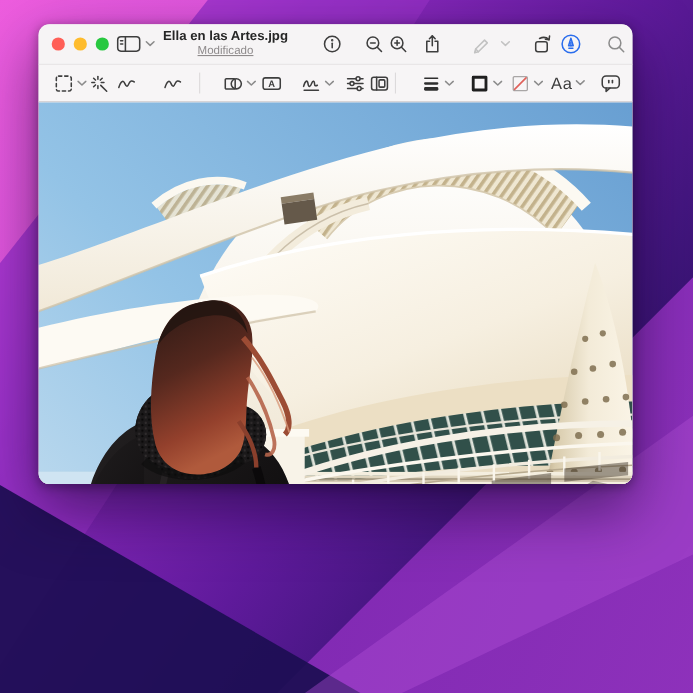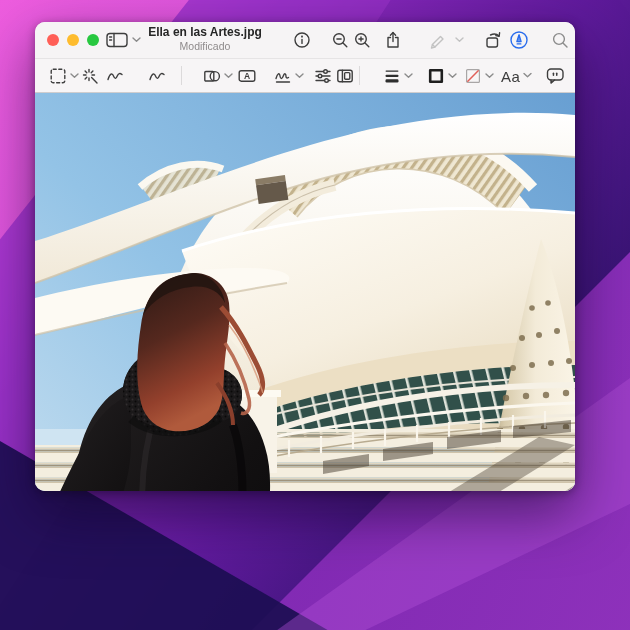--- a/index.html
+++ b/index.html
@@ -8,33 +8,33 @@
   .wallpaper{position:absolute;inset:0;
     background:linear-gradient(125deg,#e352d8 0%,#b83bd4 12%,#942dc4 26%,#7a23b0 40%,
       #5f1a9b 55%,#441680 70%,#2c1166 84%,#1e0e55 100%);}
   .facet{position:absolute;inset:0;}
   .facet1{clip-path:polygon(0 0,30% 0,0 38%);background:linear-gradient(135deg,#f05fe0,#c44ad9);opacity:.85;}
   .facet2{clip-path:polygon(30% 0,62% 0,0 96%,0 38%);background:#a137cf;opacity:.45;}
   .facet3{clip-path:polygon(100% 40%,100% 100%,40% 100%);background:linear-gradient(115deg,#6c1fa4,#9a35c6);opacity:.9;}
   .facet4{clip-path:polygon(0 70%,0 100%,52% 100%);background:#1c0e52;opacity:.92;}
   .facet5{clip-path:polygon(100% 60%,100% 80%,58% 100%,44% 100%);background:#b14fd6;opacity:.4;}
   
-  .window{position:absolute;left:35px;top:22px;width:540px;height:469px;border-radius:10px;
+  .window{position:absolute;left:35px;top:22px;width:540px;height:418px;border-radius:10px;
     overflow:hidden;background:#f6f4f5;
     box-shadow:0 22px 55px rgba(18,4,40,.55),0 2px 10px rgba(0,0,0,.35);}
   .titlebar{position:relative;height:36px;background:#f6f4f5;border-bottom:1px solid #e6e4e5;}
   .traffic{position:absolute;left:12px;top:12px;display:flex;gap:8px;}
   .tl{width:12px;height:12px;border-radius:50%;}
   .tl.red{background:var(--traffic-red,#ff5f57);}
   .tl.yellow{background:var(--traffic-yellow,#febc2e);}
   .tl.green{background:var(--traffic-green,#28c840);}
   .tb-btn{position:absolute;top:50%;transform:translateY(-50%);display:flex;align-items:center;cursor:default;}
   .titleblock{position:absolute;left:170px;top:4px;transform:translateX(-50%);text-align:center;line-height:1.15;}
   .title{font-size:12px;font-weight:700;color:#262626;white-space:nowrap;}
-  .subtitle{font-size:10.5px;color:#8f8b8c;}
+  .subtitle{font-size:10.5px;color:#8f8b8c;text-decoration:underline;}
   
   .markupbar{position:relative;height:33px;background:#f7f5f6;border-bottom:1px solid #cfcdce;}
   .mk-btn{position:absolute;top:50%;transform:translateY(-50%);display:flex;align-items:center;}
   .vsep{position:absolute;top:7px;width:1px;height:19px;background:#dcdadb;}
   .aa-label{font-size:15px;color:#3c3c3c;letter-spacing:.5px;}
   .chev{margin-left:3px;}
   svg.ic{stroke:#3e3e3e;fill:none;stroke-width:1.4;stroke-linecap:round;stroke-linejoin:round;display:block;}
   svg.ic.light{stroke:#8c8c8c;}
   svg.ic.disabled{stroke:#c2c2c2;}
   svg.ic.accent{stroke:var(--accent-blue,#2a6ded);}

